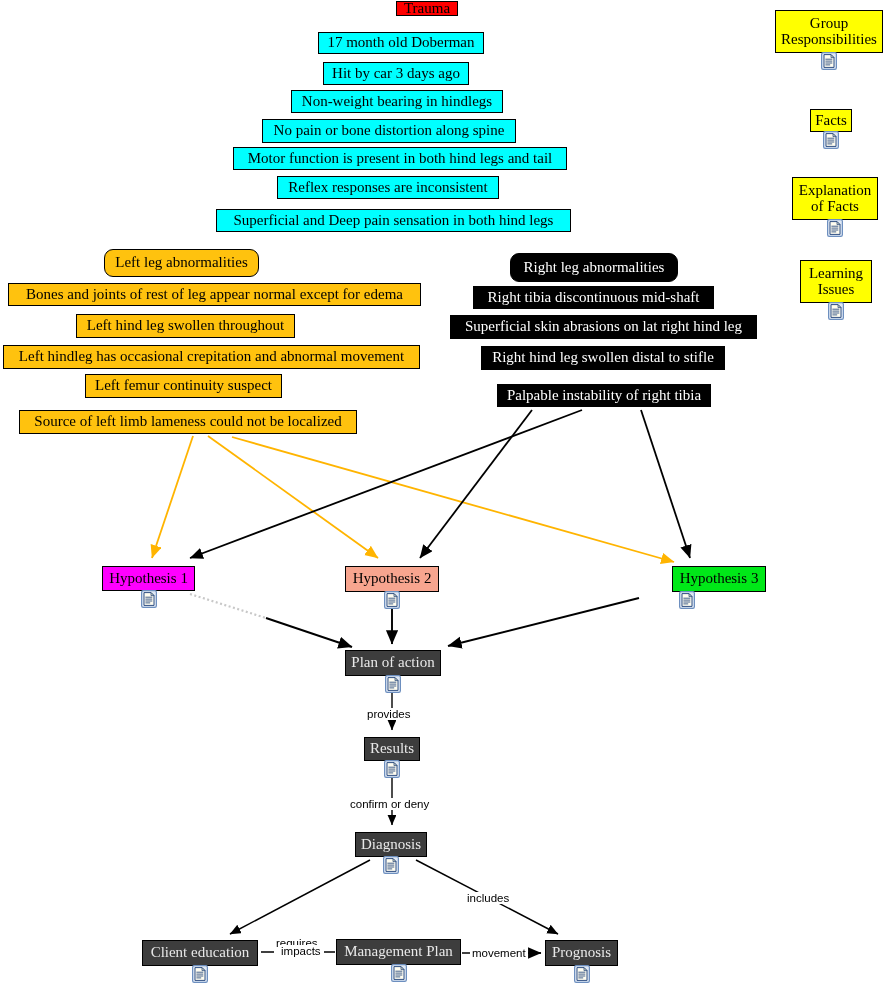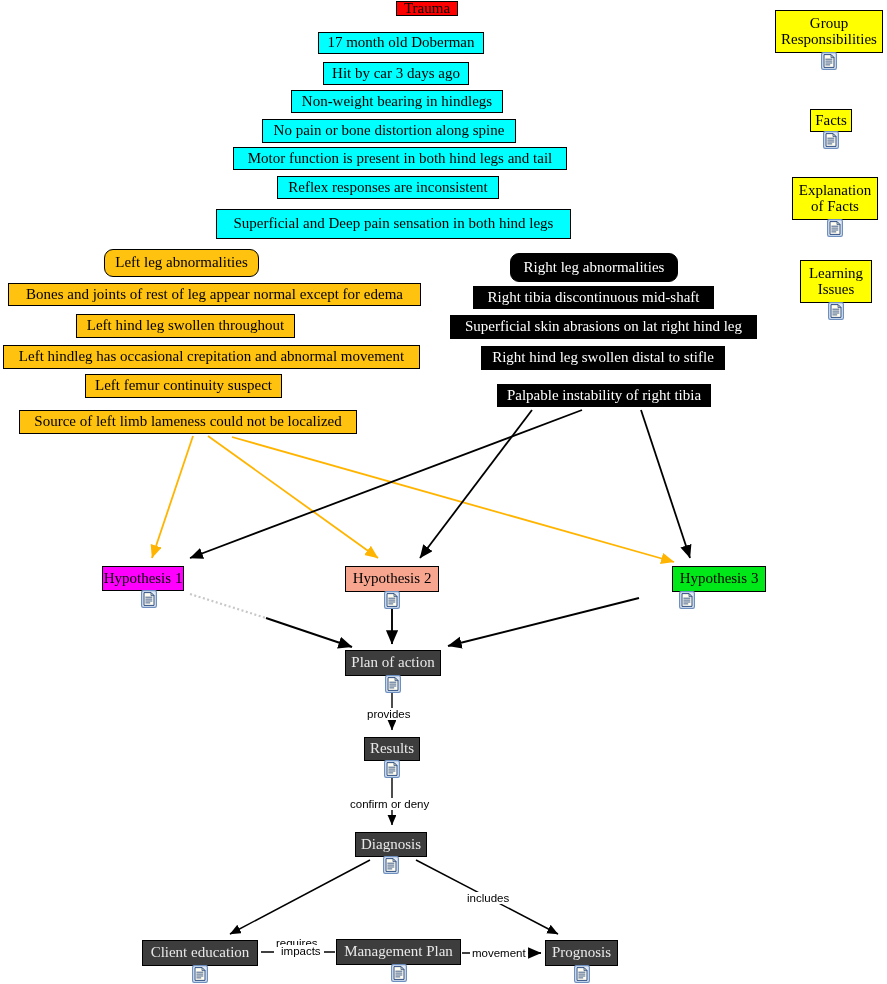--- a/index.html
+++ b/index.html
@@ -137,21 +137,21 @@
       </div>
       <div class="node n-cyan" style="left: 262px; top: 119px; width: 254px; height: 24px;">
         <span>No pain or bone distortion along spine</span>
       </div>
       <div class="node n-cyan" style="left: 233px; top: 147px; width: 334px; height: 23px;">
         <span>Motor function is present in both hind legs and tail</span>
       </div>
       <div class="node n-cyan" style="left: 277px; top: 176px; width: 222px; height: 23px;">
         <span>Reflex responses are inconsistent</span>
       </div>
-      <div class="node n-cyan" style="left: 216px; top: 209px; width: 355px; height: 30px;">
+      <div class="node n-cyan" style="left: 216px; top: 209px; width: 355px; height: 23px;">
         <span>Superficial and Deep pain sensation in both hind legs</span>
       </div>
       <div class="node n-orange rounded" style="left: 104px; top: 249px; width: 155px; height: 28px;">
         <span>Left leg abnormalities</span>
       </div>
       <div class="node n-orange" style="left: 8px; top: 283px; width: 413px; height: 23px;">
         <span>Bones and joints of rest of leg appear normal except for edema</span>
       </div>
       <div class="node n-orange" style="left: 76px; top: 314px; width: 219px; height: 24px;">
         <span>Left hind leg swollen throughout</span>
@@ -232,21 +232,21 @@
           <rect x="0.6" y="0.6" width="14.8" height="16.8" rx="1.6" fill="#dfe8f4" stroke="#6d8fbf" stroke-width="1.2"></rect>
           <path d="M3 2.6 h7 l3 3 v9.8 h-10 z" fill="#fffdf0" stroke="#2f4f82" stroke-width="1"></path>
           <path d="M10 2.6 v3 h3 z" fill="#e6e0c0" stroke="#2f4f82" stroke-width="0.8"></path>
           <g stroke="#2f4f82" stroke-width="0.9">
             <line x1="4.4" y1="7.2" x2="11.3" y2="7.2"></line>
             <line x1="4.4" y1="9.1" x2="11.3" y2="9.1"></line>
             <line x1="4.4" y1="11" x2="11.3" y2="11"></line>
             <line x1="4.4" y1="12.9" x2="9.2" y2="12.9"></line>
           </g>
         </svg></div>
-      <div class="node n-magenta" style="left: 102px; top: 566px; width: 82px; height: 25px;">
+      <div class="node n-magenta" style="left: 102px; top: 566px; width: 93px; height: 25px;">
         <span>Hypothesis 1</span>
       </div>
       <div class="docicon" style="left: 140.5px; top: 590px;"><svg width="16" height="18" viewBox="0 0 16 18">
           <rect x="0.6" y="0.6" width="14.8" height="16.8" rx="1.6" fill="#dfe8f4" stroke="#6d8fbf" stroke-width="1.2"></rect>
           <path d="M3 2.6 h7 l3 3 v9.8 h-10 z" fill="#fffdf0" stroke="#2f4f82" stroke-width="1"></path>
           <path d="M10 2.6 v3 h3 z" fill="#e6e0c0" stroke="#2f4f82" stroke-width="0.8"></path>
           <g stroke="#2f4f82" stroke-width="0.9">
             <line x1="4.4" y1="7.2" x2="11.3" y2="7.2"></line>
             <line x1="4.4" y1="9.1" x2="11.3" y2="9.1"></line>
             <line x1="4.4" y1="11" x2="11.3" y2="11"></line>

